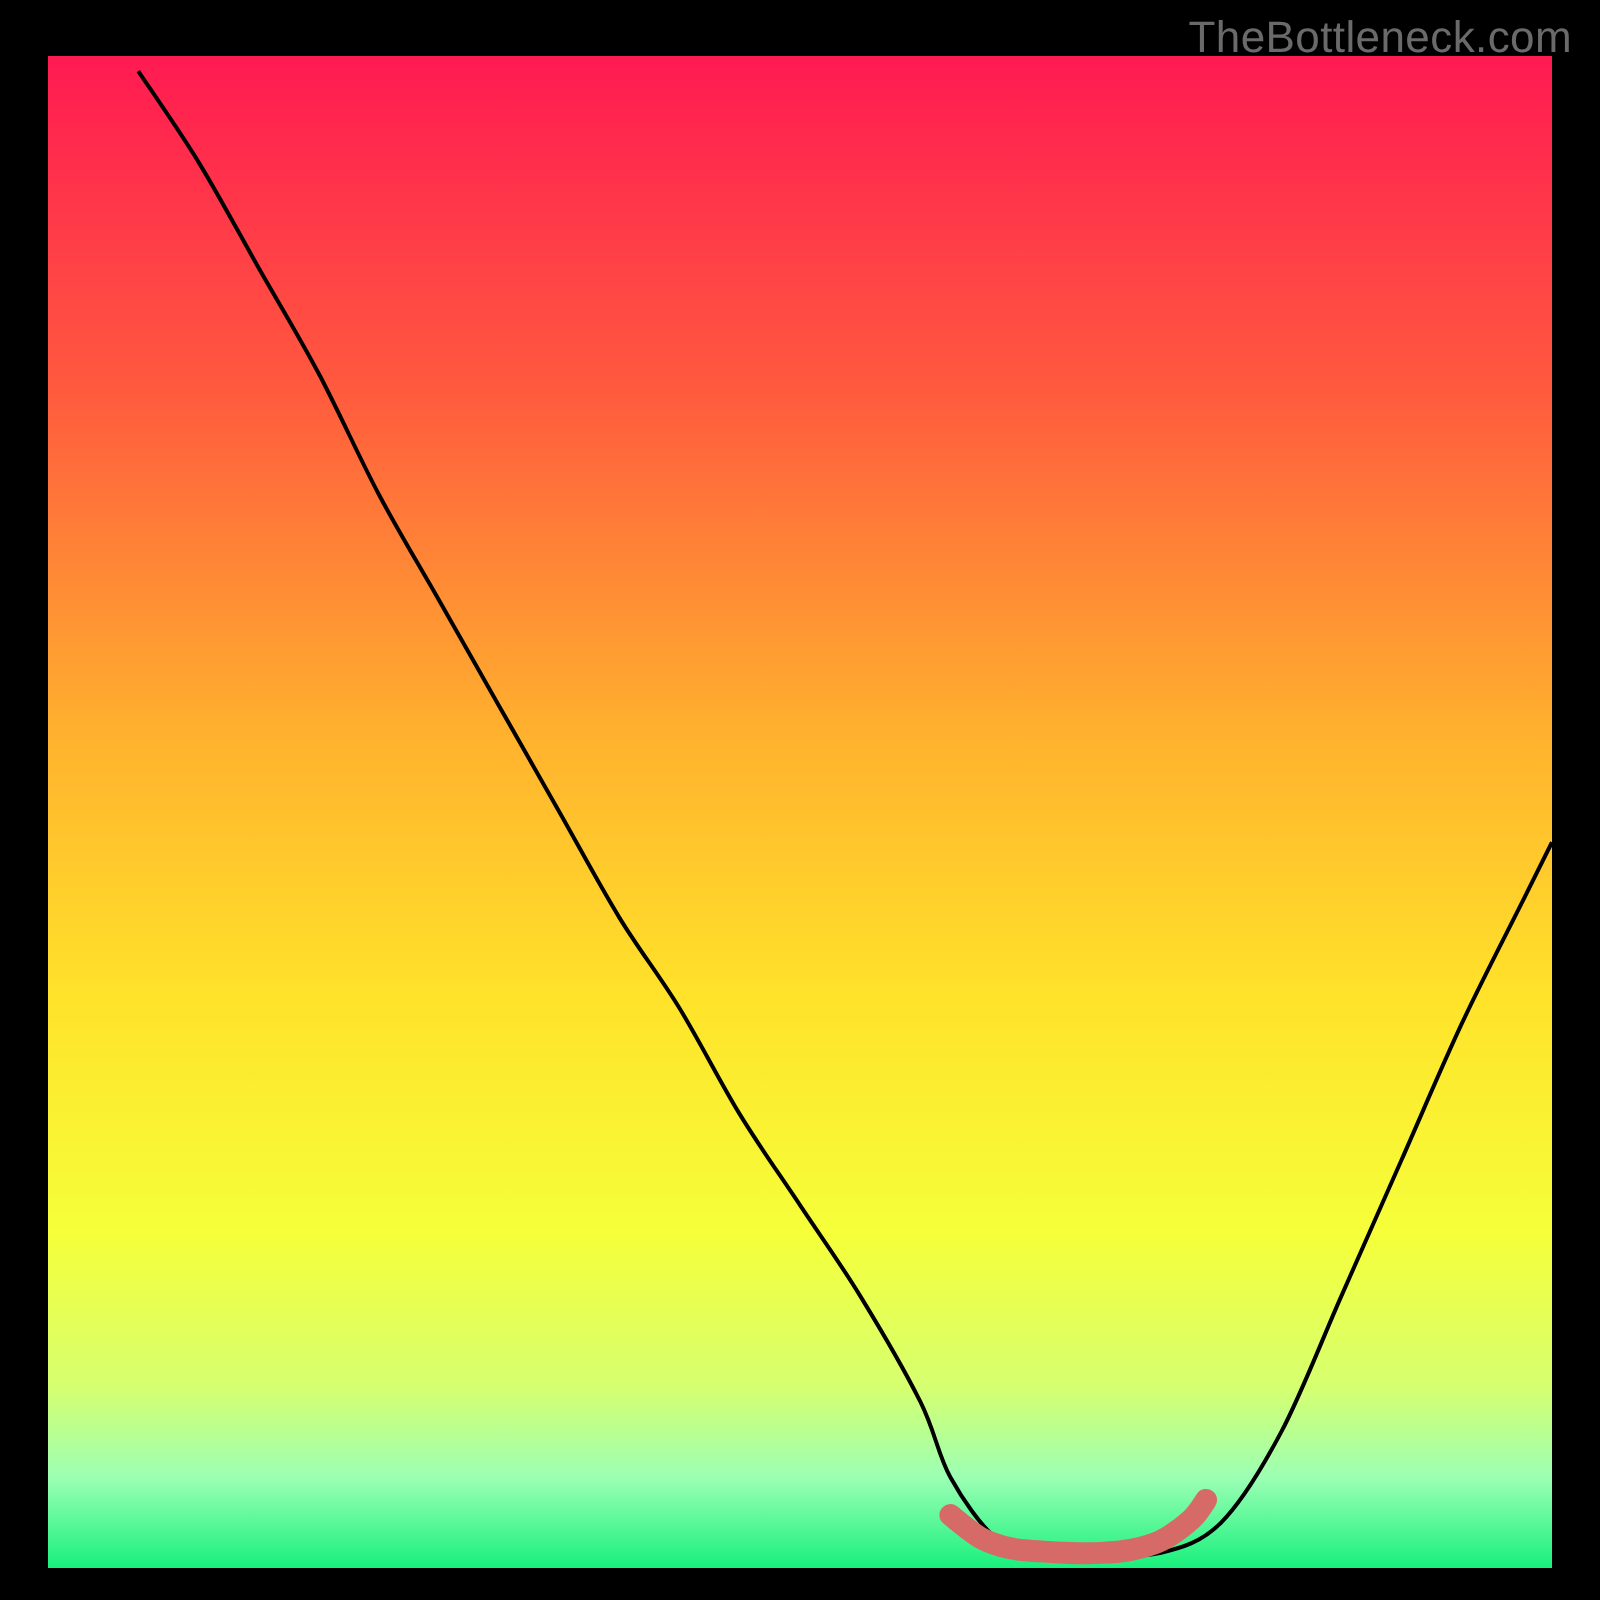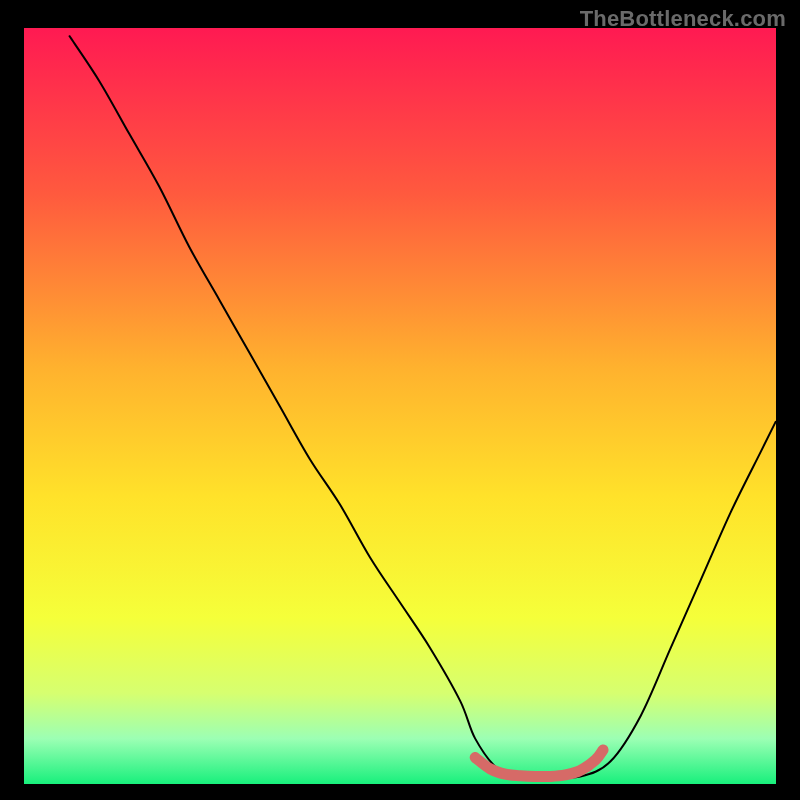--- a/index.html
+++ b/index.html
@@ -9,21 +9,21 @@
     width: 800px;
     height: 800px;
     background: #000;
   }
   .watermark {
     position: absolute;
     top: 6px;
     right: 14px;
     font-family: Arial, Helvetica, sans-serif;
     font-size: 22px;
-    font-weight: 700;
+    font-weight: 400;
     color: #6a6a6a;
     letter-spacing: 0.2px;
   }
   .plot {
     position: absolute;
     left: 24px;
     top: 28px;
     width: 752px;
     height: 756px;
   }

